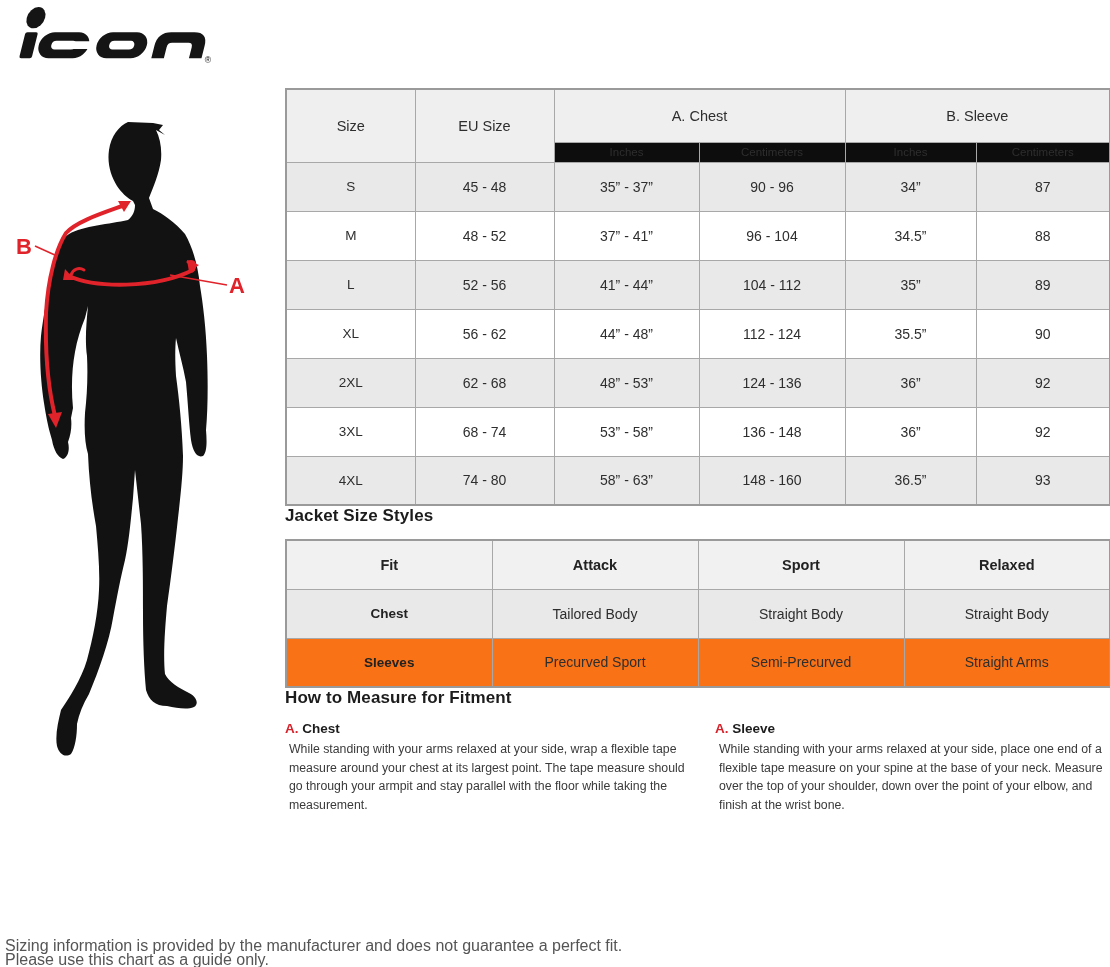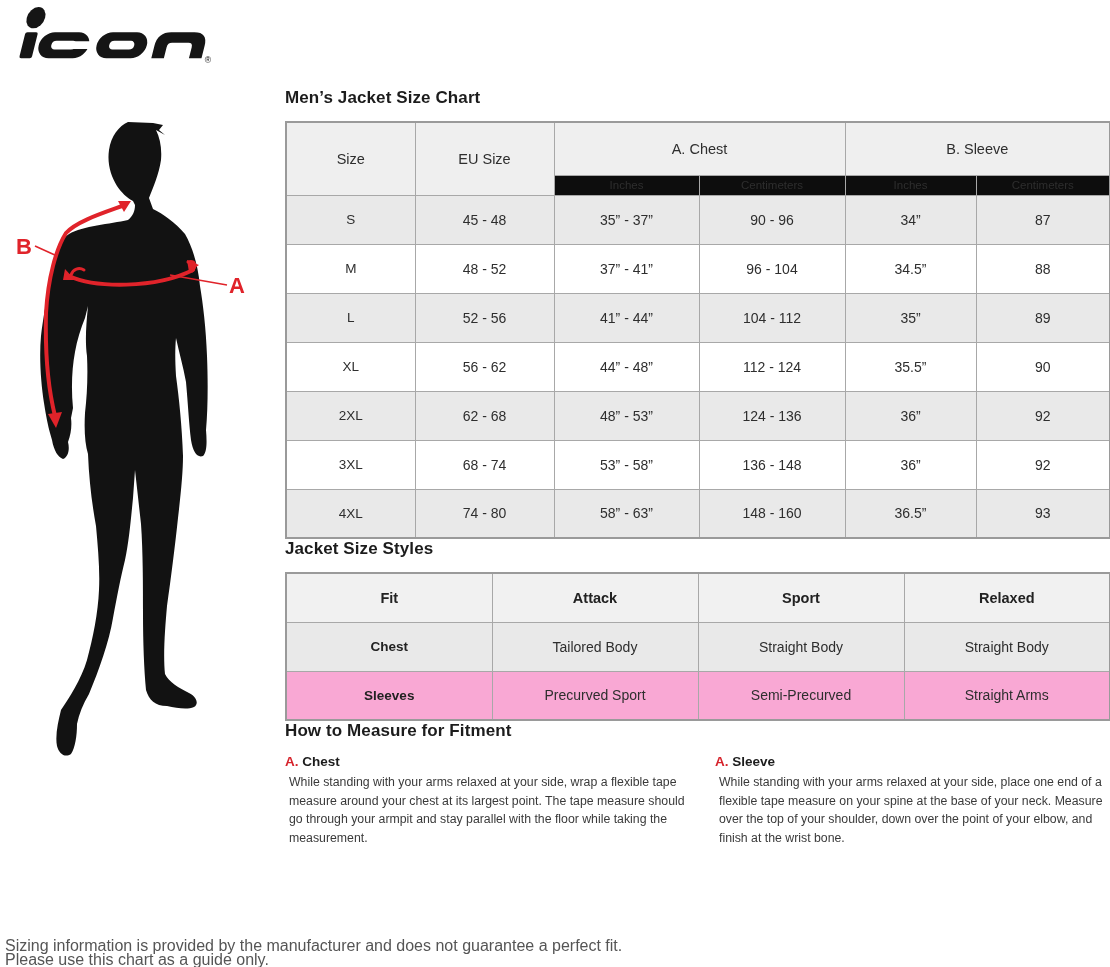--- a/index.html
+++ b/index.html
@@ -36,21 +36,21 @@
   tr.datarow td { height:49px; }
   tr.shade td { background:#e9e9e9; }
   tr.plain td { background:#ffffff; }
 
   table.styles { border-collapse:collapse; width:824px; table-layout:fixed; border:2px solid #9a9a9a; font-size:14px;padding-left:8px; }
   table.styles th, table.styles td {
     border:1px solid #a8a8a8; text-align:center; vertical-align:middle; height:49px; padding:0 4px;
   }
   table.styles thead th { background:#f1f1f1; font-weight:bold; font-size:14.5px; color:#222; }
   tr.styles-shade td { background:#e9e9e9; }
-  tr.styles-plain td { background:#f9a8d4;margin-left:8px; }
+  tr.styles-plain td { background:#f97316;margin-left:8px; }
 
   .howto { display:flex; gap:15px; margin-top:12px; }
   .howto-col1 { width:415px; }
   .howto-col2 { width:394px; }
   .howto h4 { margin:0 0 3px 0; font-size:13.5px; color:#1c1c1c; }
   .howto h4 .red { color:#d6232b; }
   .howto p { margin:4px; font-size:12.3px; line-height:1.52; color:#3a3a3a; }
 
   .footer { position:absolute; left:5px; top:939px; font-size:16px; color:#555; line-height:14px; }
 </style>
@@ -117,21 +117,20 @@
     </g>
     <polygon fill="#e0232a" points="50,161 48,172 60,172"></polygon>
     <polygon fill="#e0232a" points="184,157 172,152 174,164"></polygon>
     <line x1="155" y1="167" x2="212" y2="177" stroke="#e0232a" stroke-width="1.6"></line>
     <text x="214" y="185" font-size="22" font-weight="bold" fill="#e0232a" font-family="Liberation Sans, sans-serif">A</text>
   </svg>
 </div>
 
 <div class="content">
 
-  <h2 class="section-title">Men’s Jacket Size Chart</h2>
 
   <table class="chart">
     <colgroup>
       <col style="width:129px">
         <col style="width:139px">
         <col style="width:145px">
       <col style="width:146px">
         <col style="width:131px">
         <col style="width:134px">
     </colgroup>

